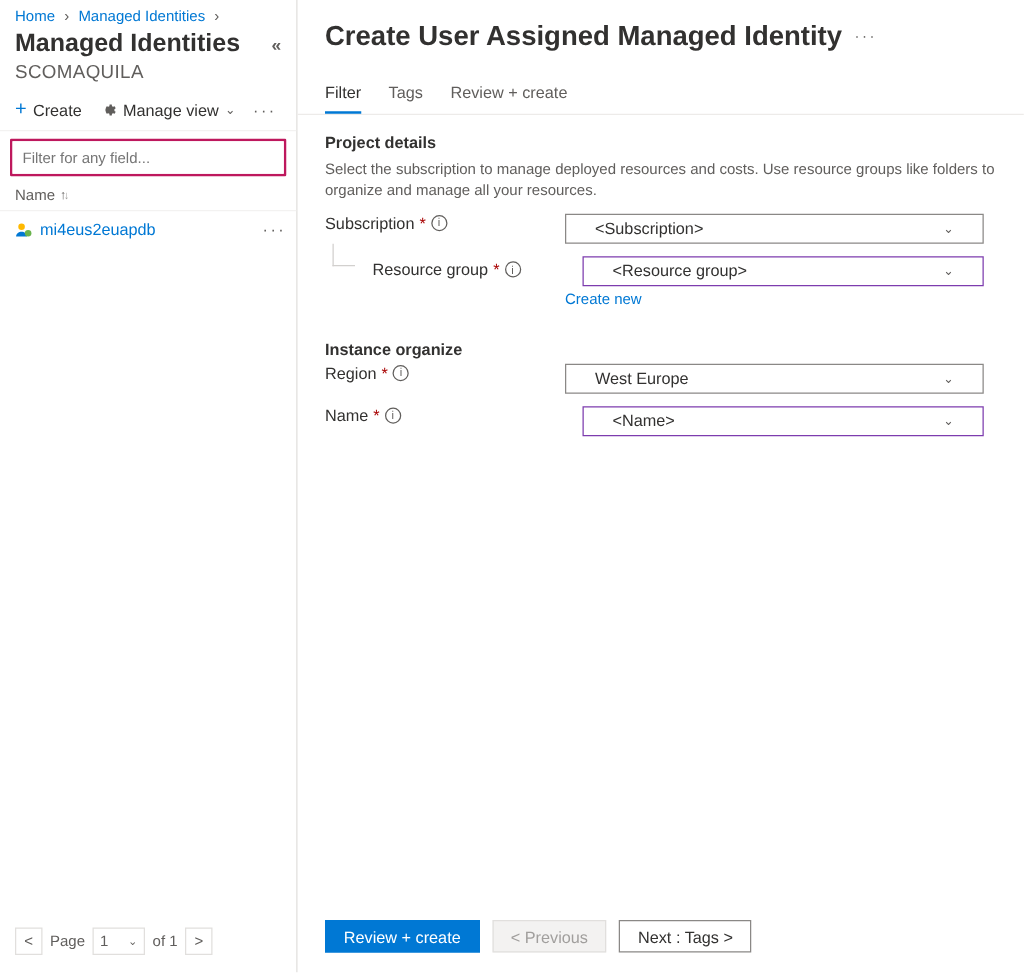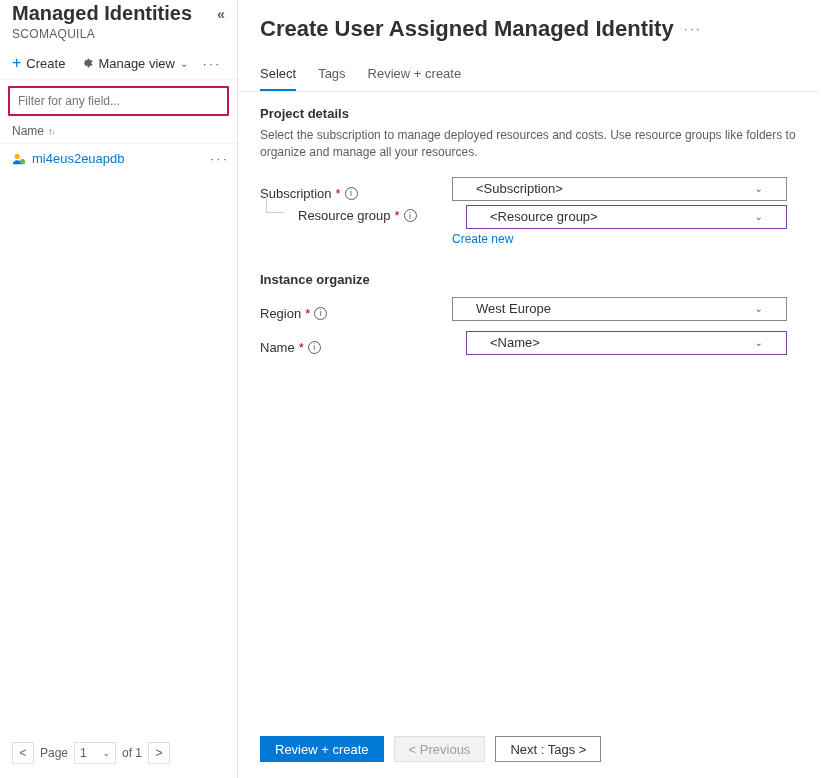--- a/index.html
+++ b/index.html
@@ -6,21 +6,21 @@
   body { margin:0; background:#fff; font-size:13px; color:#323130;}
   .wrap { display:flex; height:778px; width:821px;}
   
   .left { width:238px; min-width:238px; border-right:1px solid #e1dfdd; display:flex; flex-direction:column;}
   .breadcrumbs { padding:6px 12px 2px; font-size:12px; color:#0078d4;}
   .breadcrumbs a { color:#0078d4; text-decoration:none; cursor:pointer;}
   .breadcrumbs .sep { color:#605e5c; margin:0 4px;}
   .left-header { padding:2px 12px 4px;}
   .left-title { font-size:20px; font-weight:600; display:flex; align-items:center; justify-content:space-between; color:#323130;}
   .left-title .collapse { font-size:14px; color:#605e5c; cursor:pointer;}
-  .left-sub { font-size:12px; color:#605e5c; margin-top:2px; letter-spacing:.3px;}
+  .left-sub { font-size:15px; color:#605e5c; margin-top:2px; letter-spacing:.3px;}
   .toolbar { display:flex; align-items:center; gap:14px; padding:10px 12px 8px; border-bottom:1px solid #f3f2f1;}
   .toolbar .tb-item { display:flex; align-items:center; gap:5px; cursor:pointer; color:#323130; font-size:13px;}
   .toolbar .plus { color:#0078d4; font-size:16px; line-height:1; font-weight:400;}
   .toolbar .gear { color:#605e5c;}
   .toolbar .chev-small { color:#605e5c; font-size:10px;}
   .toolbar .dots { color:#605e5c; letter-spacing:2px; cursor:pointer;}
   .filter-box { margin:6px 8px 0; border:2px solid #be185d; border-radius:1px;}
   .filter-box input { width:100%; border:none; padding:6px 8px; font-size:12px; outline:none; color:#323130;}
   .col-head { display:flex; align-items:center; padding:8px 12px 5px; font-size:12px; color:#605e5c; border-bottom:1px solid #f3f2f1;}
   .col-head .arrow { font-size:10px; margin-left:4px;}
@@ -35,21 +35,21 @@
   .right { flex:1; display:flex; flex-direction:column; padding:0 2px 0 0;}
   .right-head { padding:16px 22px 6px; display:flex; align-items:center; gap:10px;}
   .right-title { font-size:22px; font-weight:600; color:#323130;}
   .right-title-dots { color:#605e5c; cursor:pointer; letter-spacing:2px; font-size:12px;}
   .tabs { display:flex; gap:22px; padding:18px 22px 0; border-bottom:1px solid #edebe9; font-size:13px;}
   .tab { padding-bottom:8px; cursor:pointer; color:#605e5c;}
   .tab.active { color:#323130; border-bottom:2px solid #0078d4;}
   .section-title { font-weight:600; font-size:13px; padding:14px 22px 4px; color:#323130;}
   .desc { padding:2px 22px 10px; color:#605e5c; font-size:12px; line-height:1.4;}
   .form { padding:0 22px;}
-  .form-row { display:flex; align-items:flex-end; min-height:30px; margin-bottom:4px;}
+  .form-row { display:flex; align-items:flex-start; min-height:30px; margin-bottom:4px;}
   .form-row.indent-row { align-items:flex-start; }
   .label-col { width:192px; display:flex; align-items:center; font-size:13px; color:#323130; gap:4px;}
   .indent-col { width:34px; align-self:flex-start; position:relative; height:22px;}
   .indent-line { position:absolute; left:6px; top:-10px; width:18px; height:18px; border-left:1px solid #d2d0ce; border-bottom:1px solid #d2d0ce;}
   .required { color:#a80000; }
   .info { display:inline-flex; width:13px; height:13px; border:1px solid #605e5c; border-radius:50%; align-items:center; justify-content:center; font-size:9px; color:#605e5c; cursor:pointer;}
   .field-col { flex:1; max-width:335px;}
   .sel { border:1px solid #8a8886; height:24px; display:flex; align-items:center; justify-content:space-between; padding:0 23px; cursor:pointer; background:#fff;}
   .sel.purple { border-color:#7d3cae;margin-left:14px;}
   .sel .val { font-size:13px; color:#323130;}
@@ -61,20 +61,26 @@
   .btn.disabled { background:#f3f2f1; color:#a19f9d; border-color:#e1dfdd; cursor:default;}
   .btn.secondary { background:#fff; color:#323130; border-color:#8a8886;}
   svg { display:block; }
 </style>
 </head>
 <body>
 
 <div class="wrap">
 
   <div class="left">
+    <div class="breadcrumbs">
+      <a>Home</a>
+      <span class="sep">›</span>
+      <a>Managed Identities</a>
+      <span class="sep">›</span>
+    </div>
     <div class="left-header">
       <div class="left-title">
         <span>Managed Identities</span>
         <span class="collapse">«</span>
       </div>
       <div class="left-sub">SCOMAQUILA</div>
     </div>
     <div class="toolbar">
       <div class="tb-item">
         <span class="plus">+</span>
@@ -123,21 +129,21 @@
       <span class="page-btn">&gt;</span>
     </div>
   </div>
 
   <div class="right">
     <div class="right-head">
       <span class="right-title">Create User Assigned Managed Identity</span>
       <span class="right-title-dots">···</span>
     </div>
     <div class="tabs">
-      <div class="tab active">Select</div>
+      <div class="tab active">Filter</div>
       <div class="tab">Tags</div>
       <div class="tab">Review + create</div>
     </div>
     <div class="section-title">Project details</div>
     <div class="desc">Select the subscription to manage deployed resources and costs. Use resource groups like folders to organize and manage all your resources.</div>
     <div class="form">
       <div class="form-row">
         <div class="label-col">
           <span>Subscription</span>
           <span class="required">*</span>

